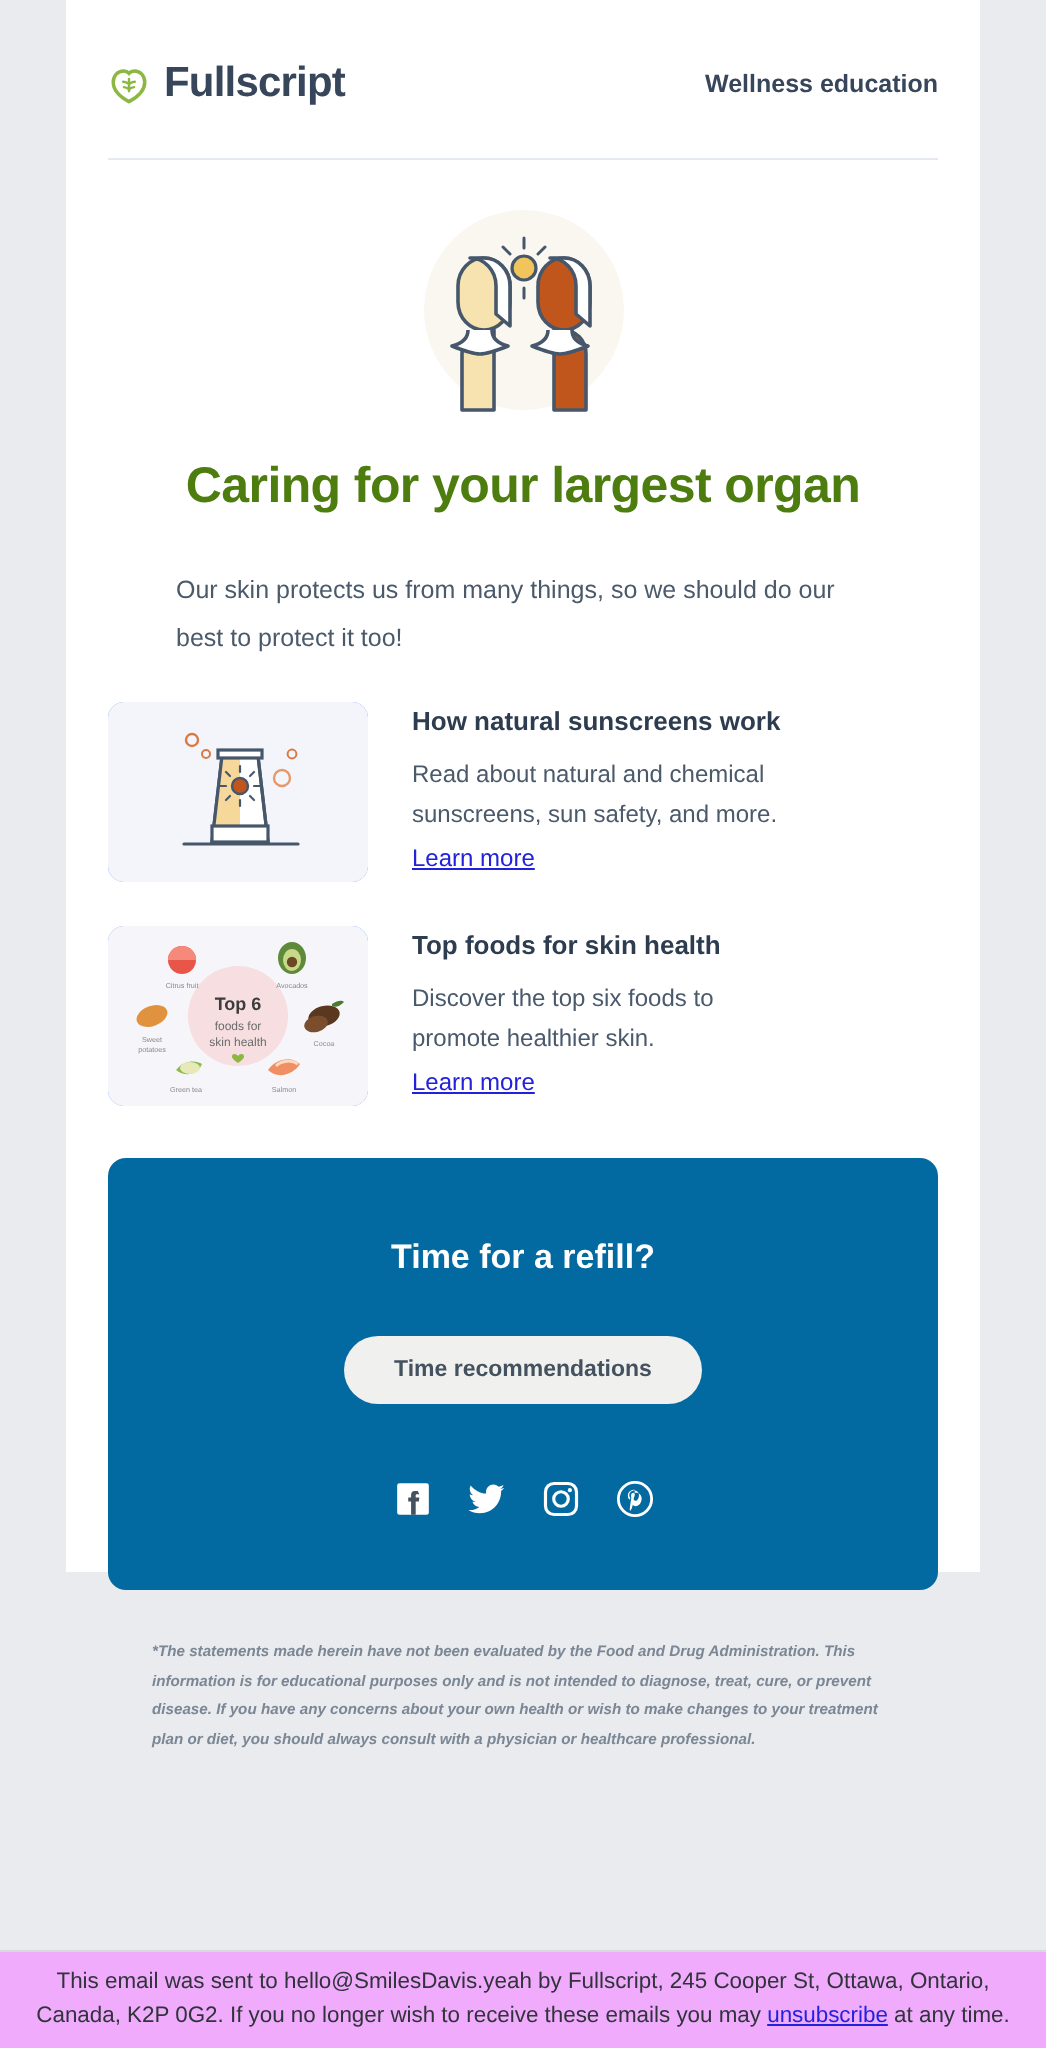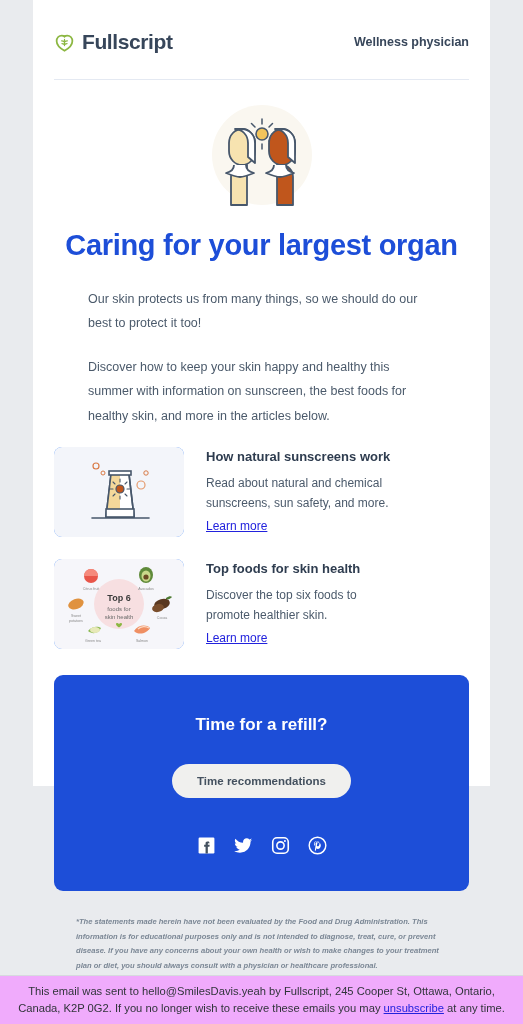--- a/index.html
+++ b/index.html
@@ -70,23 +70,23 @@
   .hero-illustration {
     width: 104px;
     height: 104px;
     display: block;
   }
 
   
   .headline {
     margin: 22px 0 0 0;
     text-align: center;
-    font-size: 29px;
-    font-weight: bold;
-    color: #1d4ed8;
+    font-size: 25px;
+    font-weight: bold;
+    color: #4d7c0f;
     letter-spacing: -0.3px;
   }
   .intro-copy {
     margin: 25px 55px 0 55px;
   }
   .intro-copy p {
     margin: 0 0 19px 0;
     font-size: 12.5px;
     line-height: 1.95;
     color: #4b5a6b;
@@ -134,21 +134,21 @@
     font-size: 12px;
     color: #2222dd;
     text-decoration: underline;
     cursor: pointer;
     display: inline-block;
   }
 
   
   .refill-panel {
     margin: 26px 21px 0 21px;
-    background: #1d4ed8;
+    background: #0369a1;
     border-radius: 9px;
     padding: 40px 20px 36px 20px;
     text-align: center;
   }
   .refill-title {
     font-size: 17px;
     font-weight: bold;
     color: #ffffff;
     margin: 0 0 29px 0;
   }
@@ -221,21 +221,21 @@
 <div class="email-card">
 
   <div class="header">
     <div class="brand">
       <svg class="brand-mark" viewBox="0 0 24 24">
         <path d="M12 21.5c-4.8-2.6-9-6-9-11.1C3 6.6 5.6 4 8.9 4c1.3 0 2.4.5 3.1 1.3C12.7 4.5 13.8 4 15.1 4 18.4 4 21 6.6 21 10.4c0 5.1-4.2 8.5-9 11.1z" fill="none" stroke="#8cb742" stroke-width="2"></path>
         <path d="M12 8.5v7M12 11.5c-1.1-1-2.3-1.4-3.3-1.4M12 11.5c1.1-1 2.3-1.4 3.3-1.4M12 14.5c-1-.9-2-1.3-2.9-1.3M12 14.5c1-.9 2-1.3 2.9-1.3" fill="none" stroke="#8cb742" stroke-width="1.4" stroke-linecap="round"></path>
       </svg>
       <span class="brand-name">Fullscript</span>
     </div>
-    <div class="header-tag">Wellness physician</div>
+    <div class="header-tag">Wellness education</div>
   </div>
   <div class="header-rule"></div>
 
   <div class="hero">
     <svg class="hero-illustration" viewBox="0 0 104 104">
       <circle cx="52" cy="52" r="50" fill="#faf7f0"></circle>
 
       <circle cx="52" cy="31" r="6" fill="#f2c45c" stroke="#47576b" stroke-width="1.6"></circle>
       <g stroke="#47576b" stroke-width="1.5" stroke-linecap="round">
         <line x1="52" y1="16" x2="52" y2="21"></line>
@@ -258,21 +258,20 @@
 
       <path d="M59 40c0-8 6-14 13-14s13 6 13 14v8c0 8-6 14-13 14s-13-6-13-14z" fill="#c0561c" stroke="#47576b" stroke-width="1.8"></path>
       <path d="M72 26c7 0 13 6 13 14v20l-7-6V40c0-8-6-14-13-14z" fill="#ffffff" stroke="#47576b" stroke-width="1.8" stroke-linejoin="round"></path>
       <path d="M64 62c0 5-4 7-8 8 5 2 10 4 14 4s9-2 14-4c-4-1-8-3-8-8" fill="#ffffff" stroke="#47576b" stroke-width="1.8" stroke-linejoin="round"></path>
     </svg>
   </div>
 
   <h1 class="headline">Caring for your largest organ</h1>
   <div class="intro-copy">
     <p>Our skin protects us from many things, so we should do our best to protect it too!</p>
-    <p>Discover how to keep your skin happy and healthy this summer with information on sunscreen, the best foods for healthy skin, and more in the articles below.</p>
   </div>
 
   <div class="articles">
 
     <div class="article">
       <div class="article-thumb">
         <svg viewBox="0 0 130 90">
           <rect width="130" height="90" fill="#f3f5fa"></rect>
           <circle cx="42" cy="19" r="3" fill="none" stroke="#d97a45" stroke-width="1.2"></circle>
           <circle cx="49" cy="26" r="2" fill="none" stroke="#d97a45" stroke-width="1"></circle>

